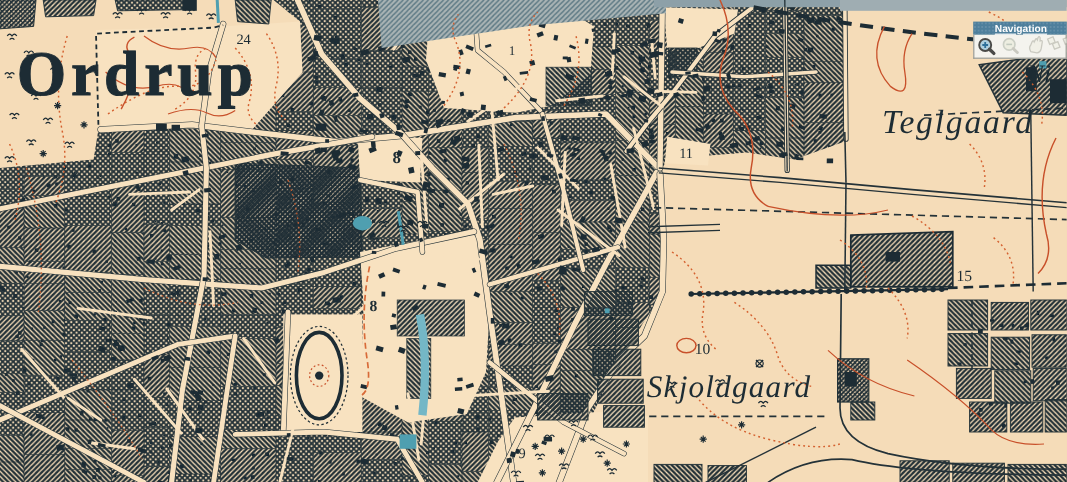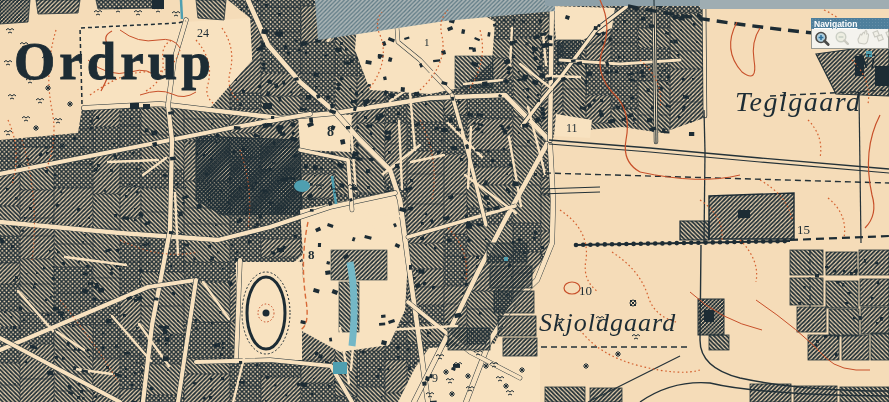--- a/index.html
+++ b/index.html
@@ -2060,21 +2060,21 @@
 <g fill="#1d2c34">
       <rect x="130" y="103" width="9" height="6"></rect>
       <rect x="143" y="104" width="7" height="5"></rect>
       <rect x="263" y="103" width="9" height="6"></rect>
     </g>
 </svg>
 
 <div style="position:absolute;left:811px;top:18px;width:78px;height:31px;font-family:'Liberation Sans',sans-serif;">
 
 <div style="position:absolute;left:0;top:0;width:78px;height:11px;background:#4e7f9c;background-image:radial-gradient(#648ea8 0.8px, transparent 0.9px);background-size:3px 3px;">
-      <span style="position:absolute;left:3px;top:0.5px;font-size:8.5px;font-weight:bold;color:#fff;text-decoration:underline;">Navigation</span>
+      <span style="position:absolute;left:18px;top:0.5px;font-size:8.5px;font-weight:bold;color:#fff;text-decoration:underline;">Navigation</span>
     </div>
 
 <div style="position:absolute;left:0;top:11px;width:78px;height:20px;background:#f4f3ee;border:1px solid #9a9a92;border-top:none;box-sizing:border-box;"></div>
 <svg width="78" height="31" viewBox="0 0 78 31" style="position:absolute;left:0;top:0;">
 
 <g>
         <circle cx="10" cy="19.5" r="5" fill="#aecfdf" stroke="#4a4a48" stroke-width="1.6"></circle>
         <path d="M7.6,19.5 L12.4,19.5 M10,17.1 L10,21.9" stroke="#2d6f9a" stroke-width="1.5"></path>
         <path d="M13.6,23 L17.2,26.5" stroke="#4a4a48" stroke-width="2.8" stroke-linecap="round"></path>
       </g>

